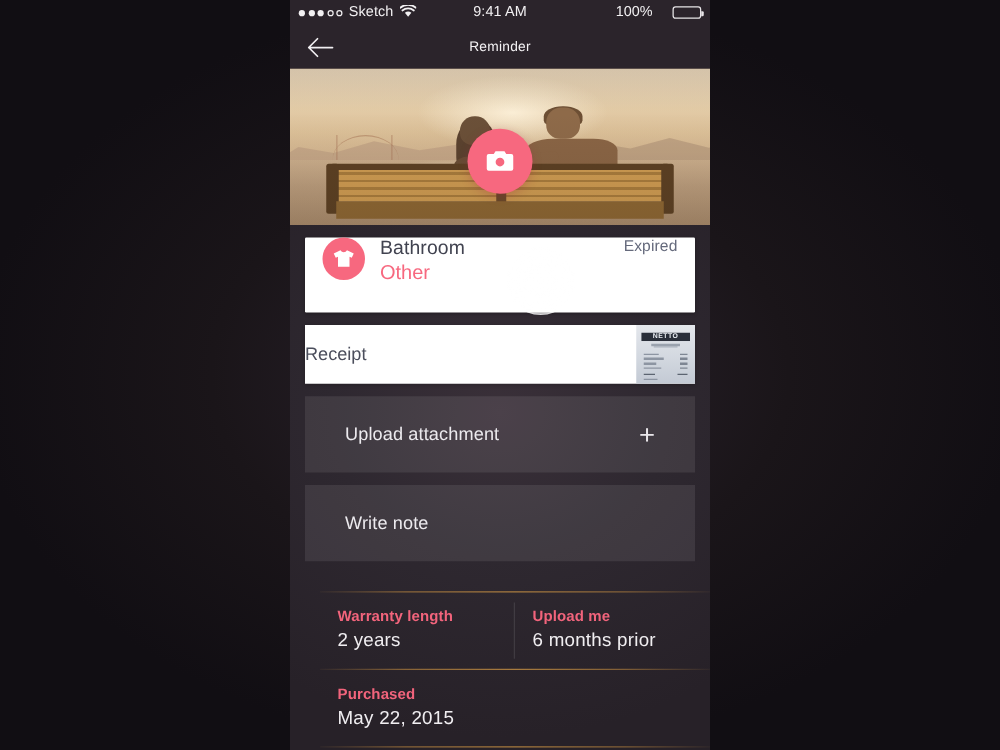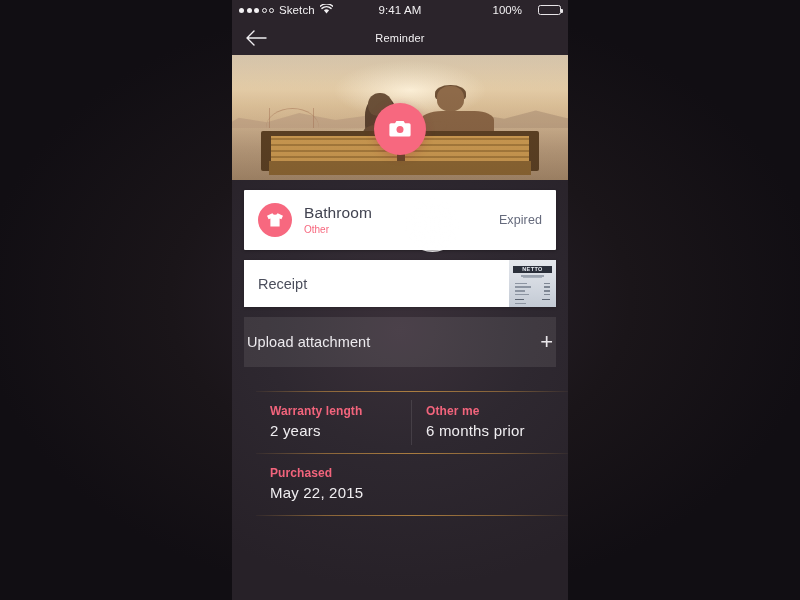--- a/index.html
+++ b/index.html
@@ -195,35 +195,35 @@
 
   
   #content { position: relative; }
 
   
   #item-card {
     margin: 10px 12px 0 12px;
     background: #ffffff;
     height: 60px;
     display: flex;
-    align-items: center;
-    padding: 16px 14px;
+    align-items: flex-start;
+    padding: 0 14px;
     border-radius: 1px;
     position: relative;
     box-shadow: 0 1px 3px rgba(0,0,0,.25);
   }
   #category-badge {
     width: 34px; height: 34px; border-radius: 50%;
     background: #f7687f;
     display:flex; align-items:center; justify-content:center;
     flex: 0 0 auto;
   }
   #item-text { margin-left: 12px; line-height: 1.15; }
   #item-title { color: #414350; font-size: 15.5px; letter-spacing: .1px; }
-  #item-subtitle { color: #f7687f; font-size: 10px; margin-top: 2px; }
+  #item-subtitle { color: #f7687f; font-size: 16px; margin-top: 2px; }
   #item-status {
     margin-left: auto; color: #656a7c; font-size: 12.5px; letter-spacing: .1px;
   }
 
   
   #tap-indicator {
     position: absolute;
     left: 405px; top: 197px;
     width: 55px; height: 55px;
     border-radius: 50%;
@@ -232,21 +232,20 @@
     z-index: 40;
     pointer-events: none;
   }
 
   
   #receipt-row {
     margin: 10px 12px 0 12px;
     height: 47px;
     background: #ffffff;
     display: flex; align-items: center;
-    padding-left: 14px;
     position: relative;
     overflow: hidden;
     box-shadow: 0 1px 3px rgba(0,0,0,.22);
   }
   #receipt-label { color: #4b4e5c; font-size: 14.5px; }
   #receipt-thumb {
     margin-left: auto; width: 47px; height: 47px; flex: 0 0 auto;
     background: linear-gradient(to bottom, #e4e7ec 0%, #d3d8e0 55%, #c3cad4 100%);
     position: relative; overflow: hidden;
   }
@@ -259,24 +258,24 @@
     font-family: "Liberation Sans", sans-serif;
   }
   .rc-sub { position:absolute; left:26%; top:31%; width:48%; height:2px; background:#9aa2ae; }
   .rc-sub2 { position:absolute; left:30%; top:36%; width:40%; height:1.5px; background:#a8b0bb; }
   .rc-line { position:absolute; height:1.5px; background:#8d95a2; }
   .rc-amt  { position:absolute; height:1.5px; background:#7e8693; }
 
   
   .dark-row {
     margin: 10px 12px 0 12px;
-    height: 50px;
+    height: 61px;
     background: rgba(255,255,255,.085);
     display: flex; align-items: center;
-    padding: 0 3px;
+    padding: 0 32px;
   }
   .dark-row-label { color: #eceaee; font-size: 14.5px; letter-spacing: .1px; }
   #plus-icon { margin-left: auto; color: #e9e6ea; font-size: 22px; line-height: 1; font-weight: 300; }
 
   
   #details { margin-top: 24px; margin-left: 24px; }
   .detail-sep {
     height: 1px;
     background: linear-gradient(to right,
       rgba(200,150,80,.05) 0%, rgba(214,152,66,.55) 22%, rgba(222,160,70,.7) 50%,
@@ -400,30 +399,33 @@
           <div class="rc-amt" style="right:12%; top:82%; width:18%; background:#5c6471;"></div>
           <div class="rc-line" style="left:12%; top:91%; width:24%;"></div>
         </div>
       </div>
 
       <div class="dark-row">
         <span class="dark-row-label">Upload attachment</span>
         <span id="plus-icon">+</span>
       </div>
 
+      <div class="dark-row">
+        <span class="dark-row-label">Write note</span>
+      </div>
 
       <div id="details">
         <div class="detail-sep"></div>
         <div class="detail-grid">
           <div class="detail-cell with-div">
             <div class="detail-label">Warranty length</div>
             <div class="detail-value">2 years</div>
           </div>
           <div class="detail-cell">
-            <div class="detail-label">Other me</div>
+            <div class="detail-label">Upload me</div>
             <div class="detail-value">6 months prior</div>
           </div>
         </div>
         <div class="detail-sep"></div>
         <div class="detail-grid">
           <div class="detail-cell">
             <div class="detail-label">Purchased</div>
             <div class="detail-value">May 22, 2015</div>
           </div>
         </div>

